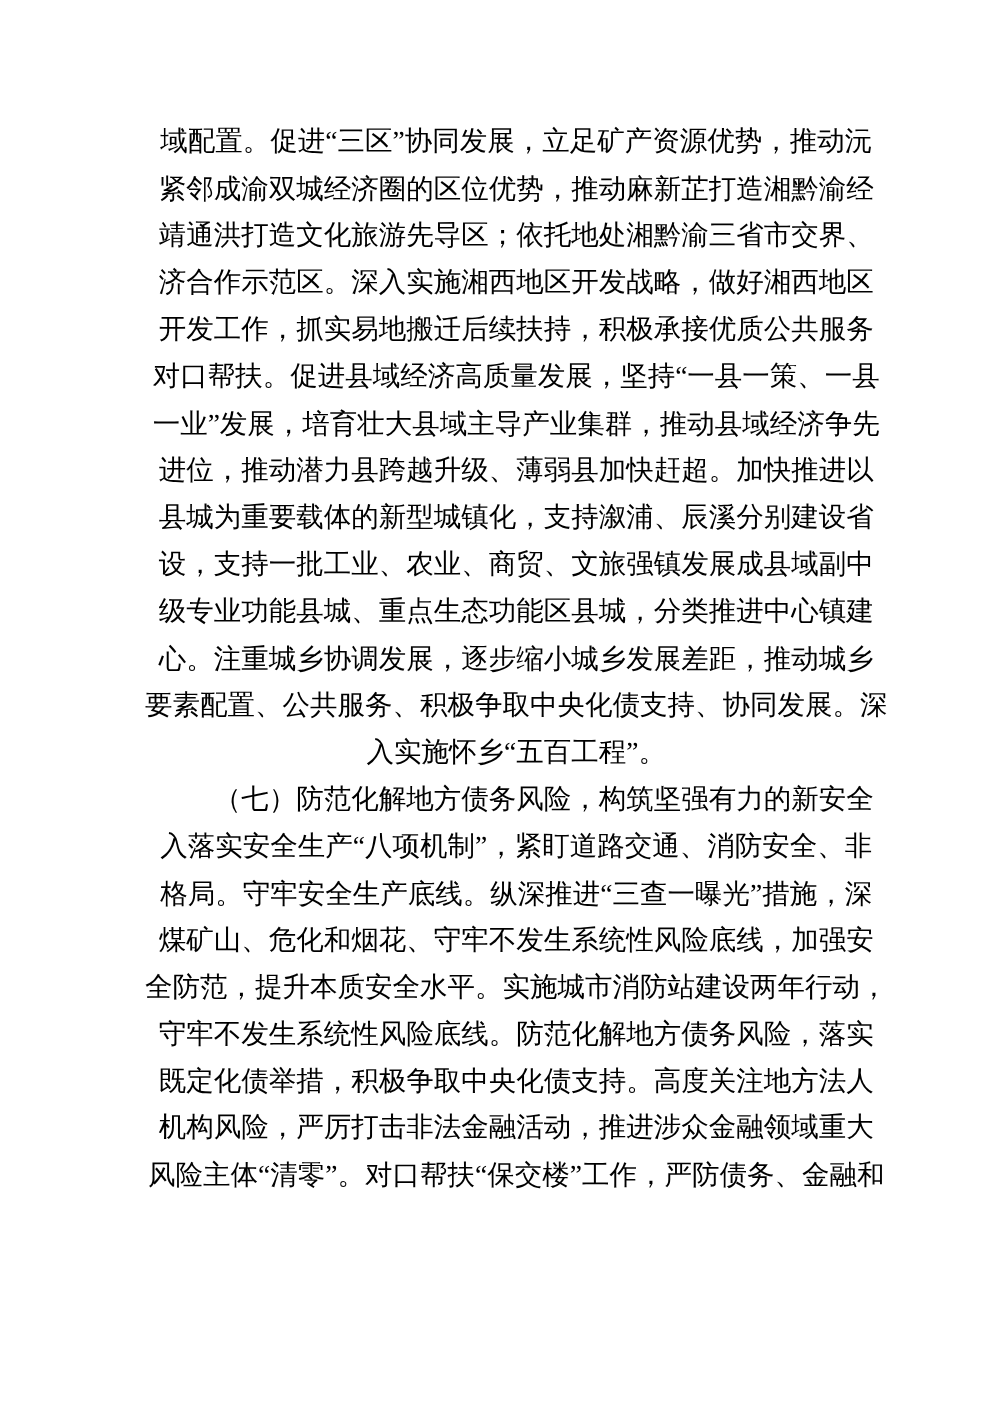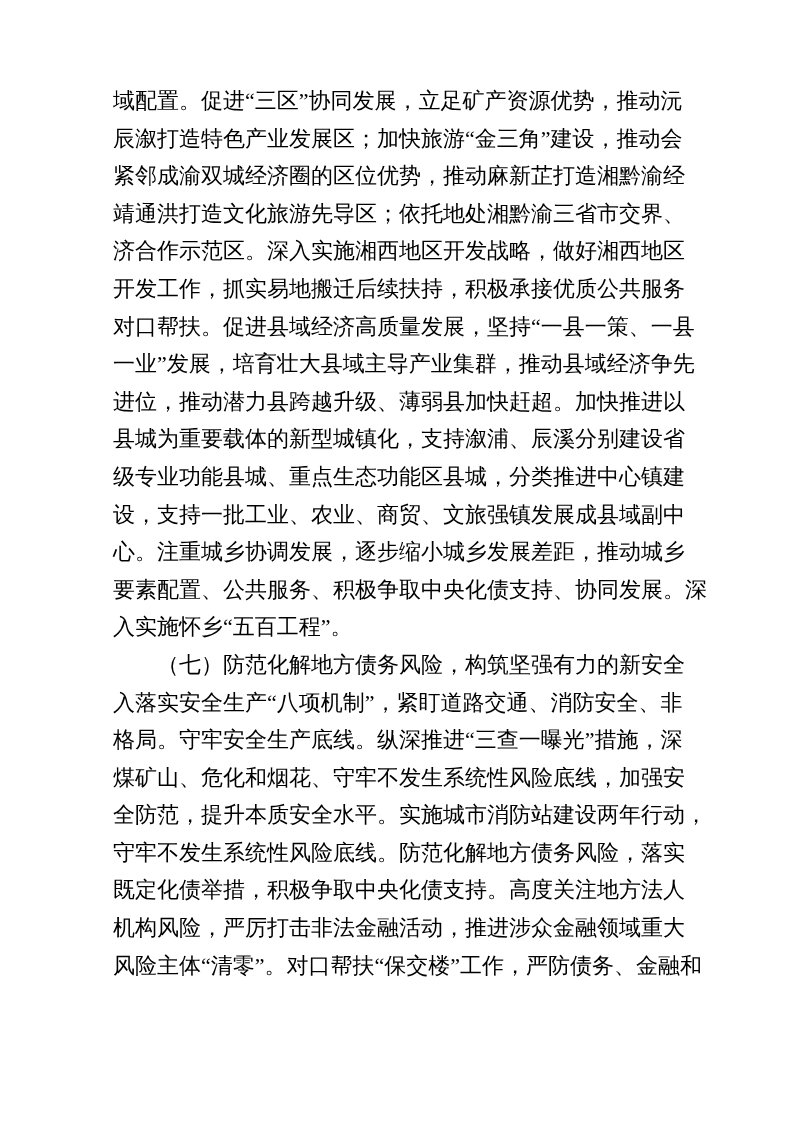--- a/index.html
+++ b/index.html
@@ -10,56 +10,56 @@
   .page {
     position: relative;
     width: 793px;
     height: 1122px;
     background: #ffffff;
     overflow: hidden;
   }
   .text-block {
     position: absolute;
     left: 113px;
-    top: 82px;
+    top: 94px;
     width: 600px;
     color: #000000;
     font-family: "Liberation Serif", serif;
     font-size: 22px;
+    text-align: center;
   }
   .line {
     height: 37.6px;
     line-height: 37.6px;
     white-space: pre;
     letter-spacing: 0;
   }
   .paragraph {
     margin: 0;
     padding: 0;
   }
 </style>
 </head>
 <body>
 
 <div class="page">
   <div class="text-block">
 
     <div class="paragraph">
       <div class="line">域配置。促进“三区”协同发展，立足矿产资源优势，推动沅</div>
-      <div class="line">辰溆打造特色产业发展区；加快旅游“金三角”建设，推动会</div>
       <div class="line">紧邻成渝双城经济圈的区位优势，推动麻新芷打造湘黔渝经</div>
       <div class="line">靖通洪打造文化旅游先导区；依托地处湘黔渝三省市交界、</div>
       <div class="line">济合作示范区。深入实施湘西地区开发战略，做好湘西地区</div>
       <div class="line">开发工作，抓实易地搬迁后续扶持，积极承接优质公共服务</div>
       <div class="line">对口帮扶。促进县域经济高质量发展，坚持“一县一策、一县</div>
       <div class="line">一业”发展，培育壮大县域主导产业集群，推动县域经济争先</div>
       <div class="line">进位，推动潜力县跨越升级、薄弱县加快赶超。加快推进以</div>
       <div class="line">县城为重要载体的新型城镇化，支持溆浦、辰溪分别建设省</div>
+      <div class="line">设，支持一批工业、农业、商贸、文旅强镇发展成县域副中</div>
       <div class="line">级专业功能县城、重点生态功能区县城，分类推进中心镇建</div>
-      <div class="line">设，支持一批工业、农业、商贸、文旅强镇发展成县域副中</div>
       <div class="line">心。注重城乡协调发展，逐步缩小城乡发展差距，推动城乡</div>
       <div class="line">要素配置、公共服务、积极争取中央化债支持、协同发展。深</div>
       <div class="line">入实施怀乡“五百工程”。</div>
     </div>
 
     <div class="paragraph">
       <div class="line">　　（七）防范化解地方债务风险，构筑坚强有力的新安全</div>
       <div class="line">入落实安全生产“八项机制”，紧盯道路交通、消防安全、非</div>
       <div class="line">格局。守牢安全生产底线。纵深推进“三查一曝光”措施，深</div>
       <div class="line">煤矿山、危化和烟花、守牢不发生系统性风险底线，加强安</div>

